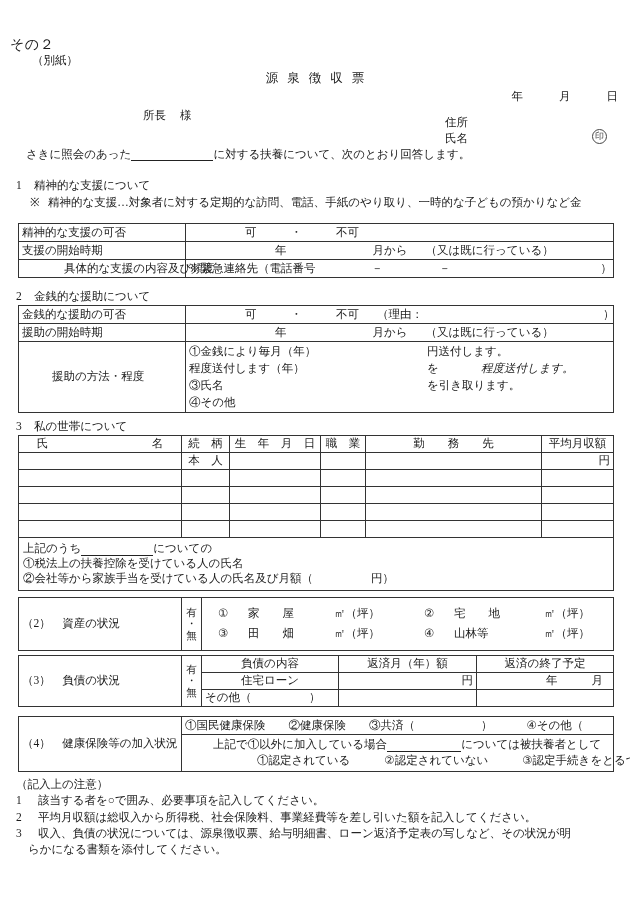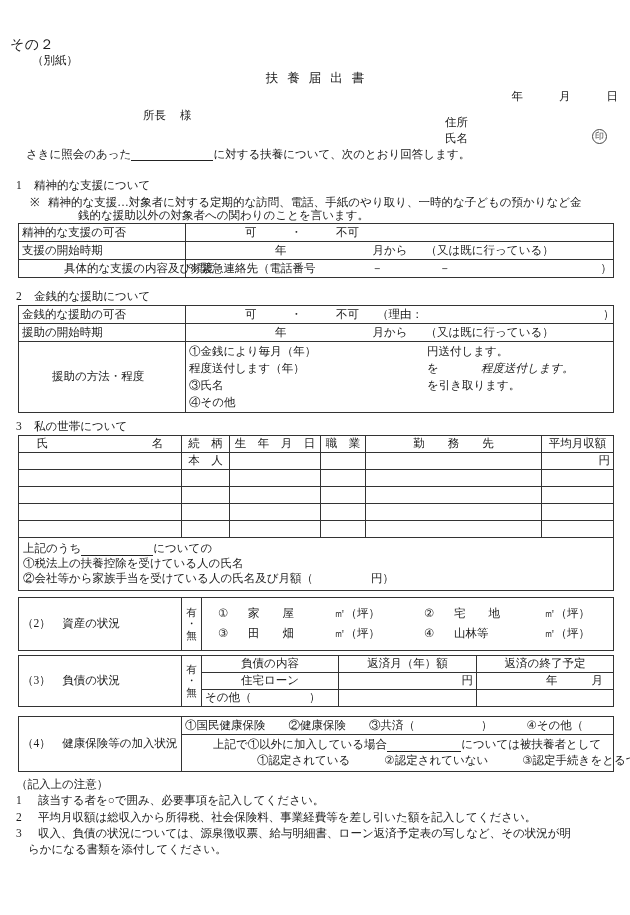--- a/index.html
+++ b/index.html
@@ -136,21 +136,21 @@
   .notes .n-idx { display: inline-block; width: 22px; }
   .notes .n-cont { display: block; margin-left: 12px; }
 </style>
 </head>
 <body>
 
 <div class="page">
 
   <div class="hdr-sono">その２</div>
   <div class="hdr-besshi">（別紙）</div>
-  <div class="doc-title">扶養届出書</div>
+  <div class="doc-title">源泉徴収票</div>
 
   <div class="date-line">
     <span class="d-y">年</span><span class="d-m">月</span><span class="d-d">日</span>
   </div>
 
   <div class="shocho">
     <span>所長</span><span class="sama">様</span>
   </div>
 
   <div class="addr-label">住所</div>
@@ -160,21 +160,20 @@
   <div class="intro-line">
     <span>さきに照会のあった</span><span class="blank-ul" style="width:82px;">&nbsp;</span><span>に対する扶養について、次のとおり回答します。</span>
   </div>
 
   <div class="sec-head" style="left:16px; top:178px;">
     <span class="sec-num">1</span><span>精神的な支援について</span>
   </div>
   <div class="note-line" style="left:30px; top:194px;">
     <span class="sec-num">※</span><span>精神的な支援…対象者に対する定期的な訪問、電話、手紙のやり取り、一時的な子どもの預かりなど金</span>
   </div>
-  <div class="note-line" style="left:78px; top:208px;">銭的な援助以外の対象者への関わりのことを言います。</div>
 
   <table class="frm" style="left:18px; top:223px; width:595px;">
     <colgroup>
         <col style="width:167px">
         <col style="width:428px">
       </colgroup>
     <tbody>
       <tr>
         <td class="lbl" style="height:17px;">精神的な支援の可否</td>
         <td>

